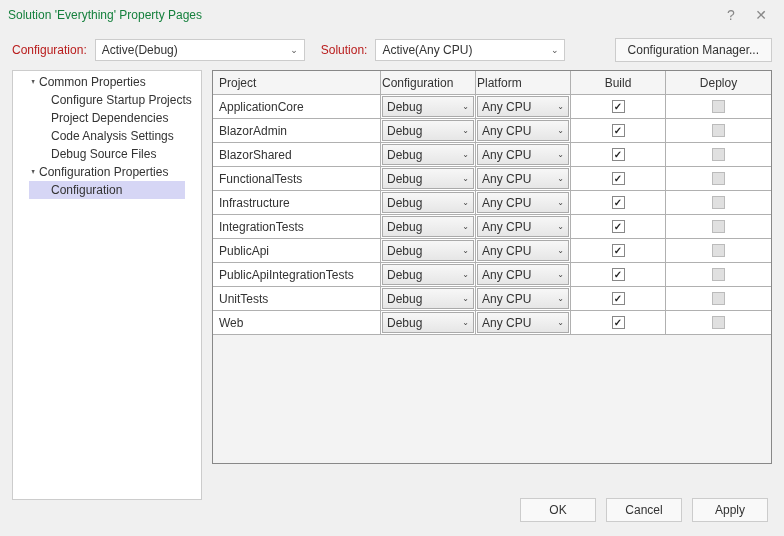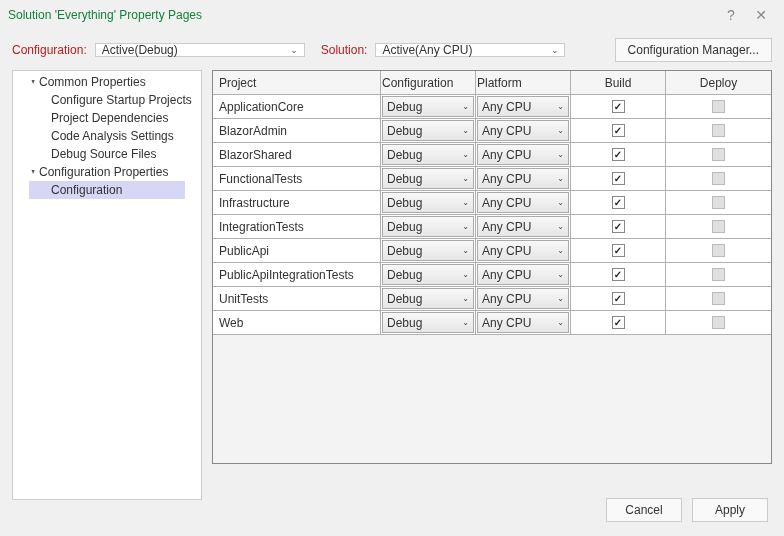--- a/index.html
+++ b/index.html
@@ -5,21 +5,21 @@
 * { box-sizing: border-box; font-family: "Segoe UI", Tahoma, sans-serif; font-size: 12px; }
 body { margin: 0; background: #f0f0f0; color: #333; }
 .window { width: 784px; height: 536px; background: #f0f0f0; position: relative; }
 
 .titlebar { display: flex; align-items: center; height: 30px; padding: 0 8px; color: #999; }
 .titlebar .title { flex: 1; font-size: 12px; color: #15803d; }
 .titlebar .help, .titlebar .close { width: 30px; text-align: center; color: #888; font-size: 14px; cursor: pointer; }
 
 .config-row { display: flex; align-items: center; padding: 8px 12px; gap: 8px; }
 .config-row label { color: #b91c1c; }
-.combo { display: inline-flex; align-items: center; justify-content: space-between; background: #fff; border: 1px solid #ccc; height: 14px; padding: 0 6px; min-width: 140px; cursor: pointer; }
+.combo { display: inline-flex; align-items: center; justify-content: space-between; background: #fff; border: 1px solid #ccc; height: 22px; padding: 0 6px; min-width: 140px; cursor: pointer; }
 .combo .chev { font-size: 9px; color: #555; margin-left: 6px; }
 .btn { background: #f9f9f9; border: 1px solid #ccc; padding: 4px 12px; cursor: pointer; height: 24px; display: inline-flex; align-items: center; }
 
 .body { display: flex; padding: 0 12px; gap: 10px; height: 430px; }
 .sidebar { width: 190px; border: 1px solid #ccc; background: #fff; padding: 2px 16px; overflow: auto; }
 .tree-item { padding: 2px 4px 2px 16px; cursor: pointer; white-space: nowrap; position: relative; }
 .tree-item.parent { padding-left: 10px; font-size: 12px; }
 .tree-item.parent::before { content: "▾"; font-size: 8px; position: absolute; left: 2px; top: 4px; color: #555; transform: scaleX(0.8); }
 .tree-item.child { padding-left: 22px; }
 .tree-item.selected { background: #d6d6f5; }
@@ -308,19 +308,22 @@
               </div>
             </div>
           </div>
         <div class="grid-filler"></div>
       </div>
     </div>
   </div>
 
   <div class="footer">
     <div class="btn">
+        <span>OK</span>
+      </div>
+    <div class="btn">
         <span>Cancel</span>
       </div>
     <div class="btn">
         <span>Apply</span>
       </div>
   </div>
 </div>
 
 </body></html>

